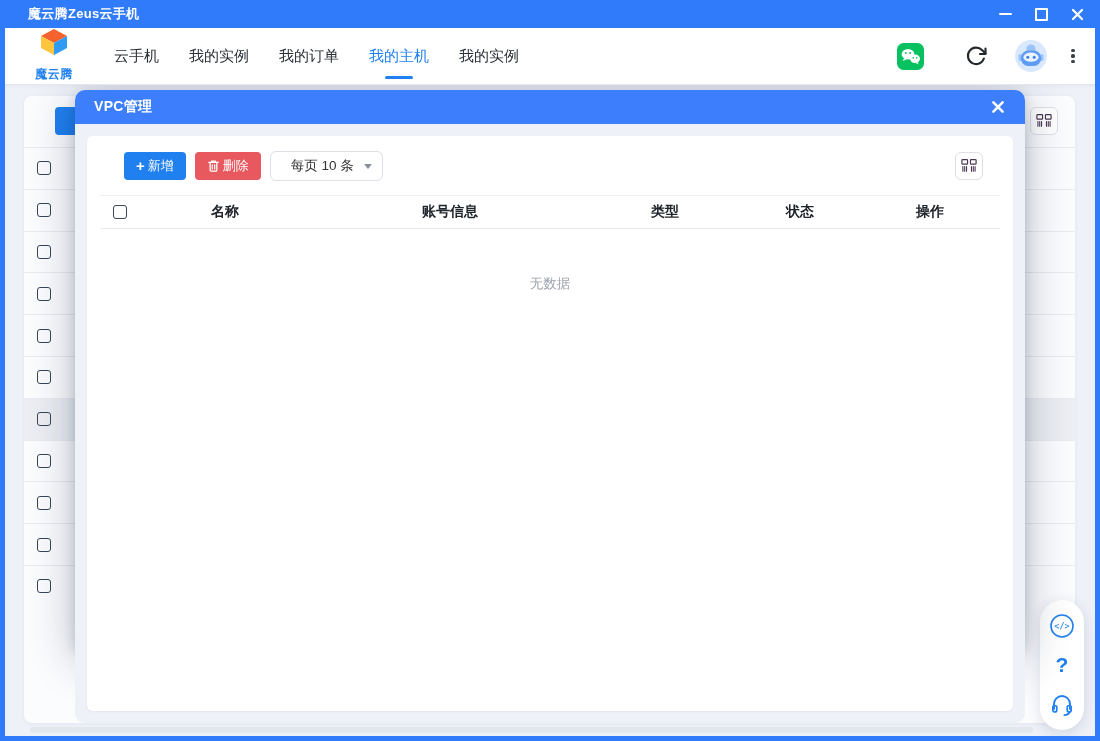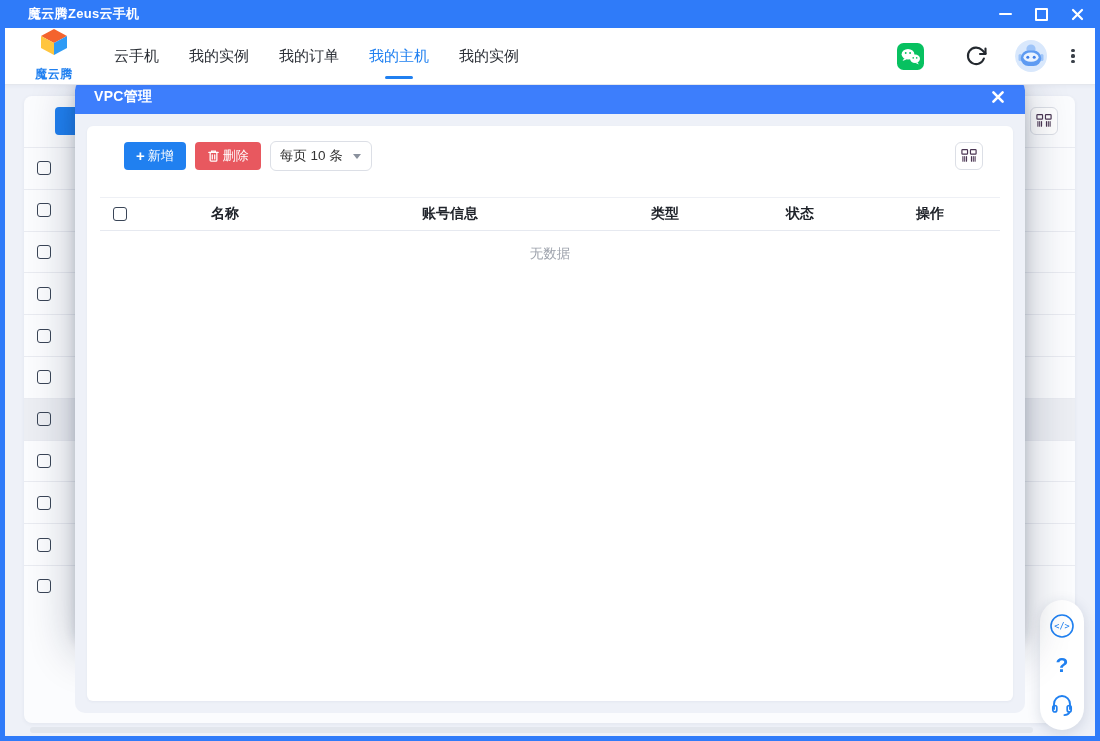--- a/index.html
+++ b/index.html
@@ -81,21 +81,21 @@
   
   .float-panel{
     position:absolute;right:11px;bottom:6px;width:44px;height:130px;background:#fff;
     border-radius:22px;box-shadow:0 3px 14px rgba(30,50,90,.15);z-index:15;
     display:flex;flex-direction:column;align-items:center;justify-content:space-evenly;
   }
   .float-icon{display:flex;align-items:center;justify-content:center;cursor:pointer;width:28px;height:28px;}
   .q-mark{font-size:21px;font-weight:800;color:var(--primary-blue,#2080F0);font-family:"Liberation Sans",sans-serif;}
   
   .modal{
-    position:absolute;left:75px;top:80px;width:950px;height:561px;z-index:10;
+    position:absolute;left:75px;top:90px;width:950px;height:561px;z-index:10;
     border-radius:10px;box-shadow:0 10px 45px rgba(15,30,60,.30),0 3px 12px rgba(15,30,60,.16);
   }
   .modal-header{
     height:34px;background:var(--modal-header-blue,#3D7EFC);border-radius:10px 10px 0 0;
     display:flex;align-items:center;padding:0 16px 0 19px;box-sizing:border-box;
   }
   .modal-title{color:#fff;font-size:14px;font-weight:600;letter-spacing:.3px;}
   .modal-close{margin-left:auto;width:22px;height:22px;display:flex;align-items:center;justify-content:center;cursor:pointer;}
   .modal-body{
     height:599px;box-sizing:border-box;background:var(--page-bg,#EEF1F8);
@@ -105,35 +105,35 @@
   .panel-toolbar{display:flex;align-items:center;box-sizing:border-box;padding:15px 30px 14px 37px;gap:9px;}
   .btn{
     height:28px;border:none;border-radius:4px;color:#fff;font-size:13px;padding:0 12px;
     display:inline-flex;align-items:center;gap:3px;cursor:pointer;font-family:inherit;
   }
   .btn-primary{background:var(--primary-blue,#2080F0);}
   .btn-danger{background:var(--danger-red,#E8585F);}
   .btn .plus{font-size:15px;font-weight:bold;line-height:1;margin-top:-1px;}
   .page-size-select{
     position:relative;height:30px;box-sizing:border-box;border:1px solid #DCDFE6;border-radius:6px;
-    background:#fff;display:inline-flex;align-items:center;padding:0 28px 0 9px;font-size:13.5px;
+    background:#fff;display:inline-flex;align-items:center;padding:0 28px 0 20px;font-size:13.5px;
     color:#333;cursor:pointer;white-space:nowrap;
   }
   .select-caret{
     position:absolute;right:10px;top:12px;width:0;height:0;
     border-left:4.5px solid transparent;border-right:4.5px solid transparent;border-top:5.5px solid #8A919D;
   }
   .mtable-head{
-    margin:12px 13px;display:grid;grid-template-columns:40px 170px 280px 150px 120px 1fr;
+    margin:0 13px;display:grid;grid-template-columns:40px 170px 280px 150px 120px 1fr;
     align-items:center;height:34px;box-sizing:border-box;
     border-top:1px solid #EEF0F5;border-bottom:1px solid #E6E9F0;
     font-size:14px;font-weight:bold;color:#20242B;text-align:center;
   }
   .mtable-head .cb-col{display:flex;justify-content:center;}
-  .empty-text{margin-top:14px;text-align:center;font-size:13.5px;color:var(--muted-text,#9EA3AD);}
+  .empty-text{margin-top:46px;text-align:center;font-size:13.5px;color:var(--muted-text,#9EA3AD);}
   svg{display:block;}
 </style>
 </head>
 <body>
 
 <div class="titlebar">
   <span class="title">魔云腾Zeus云手机</span>
   <div class="win-controls">
     <div class="win-btn">
         <span class="glyph-min"></span>

